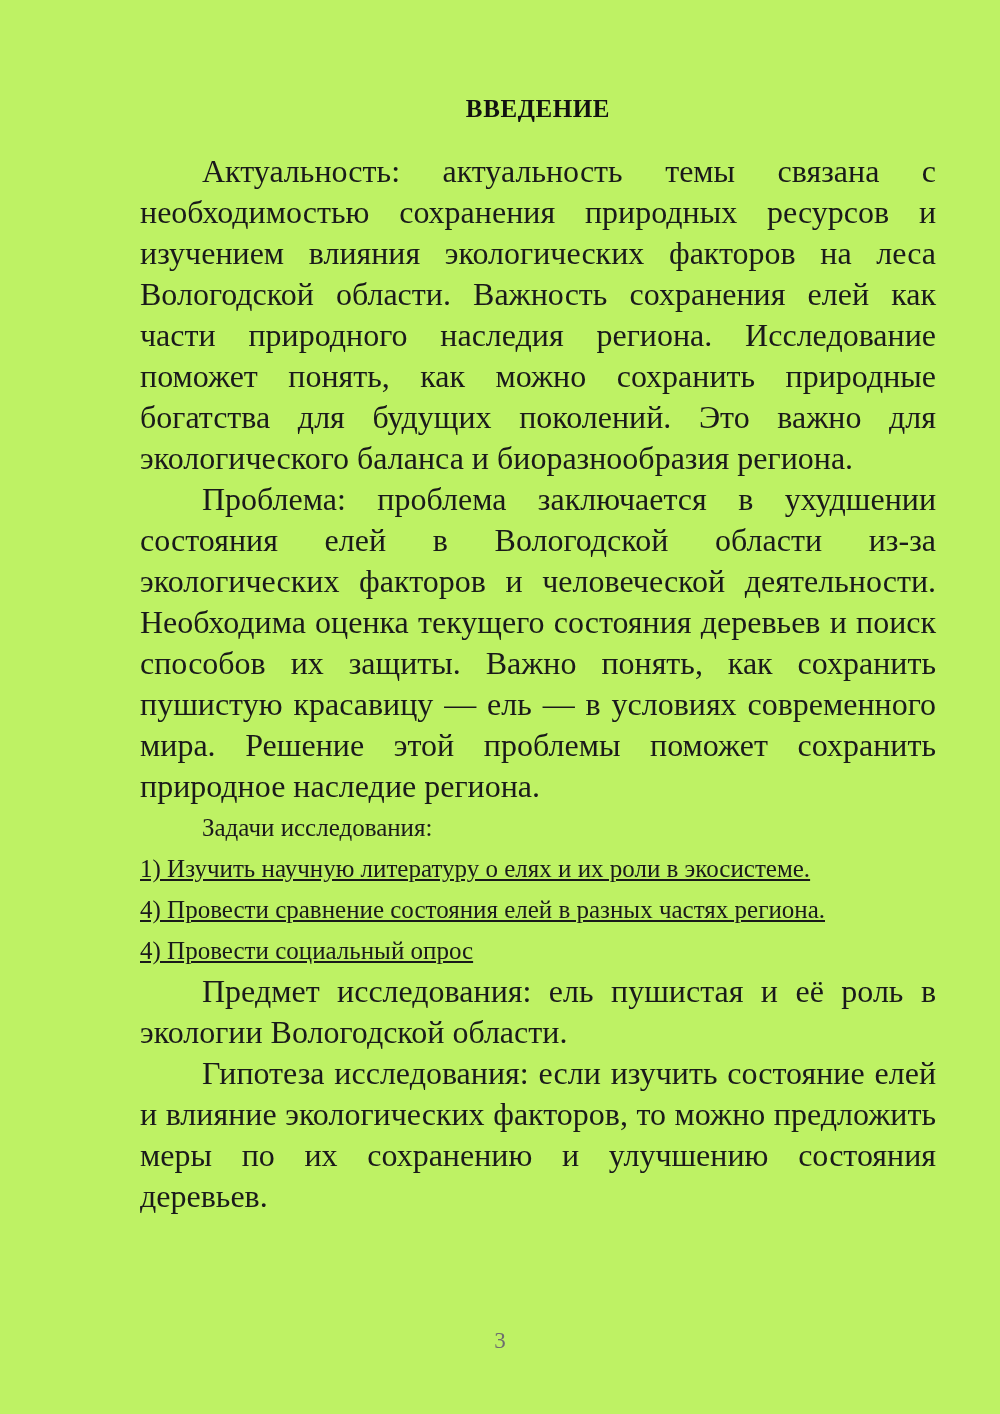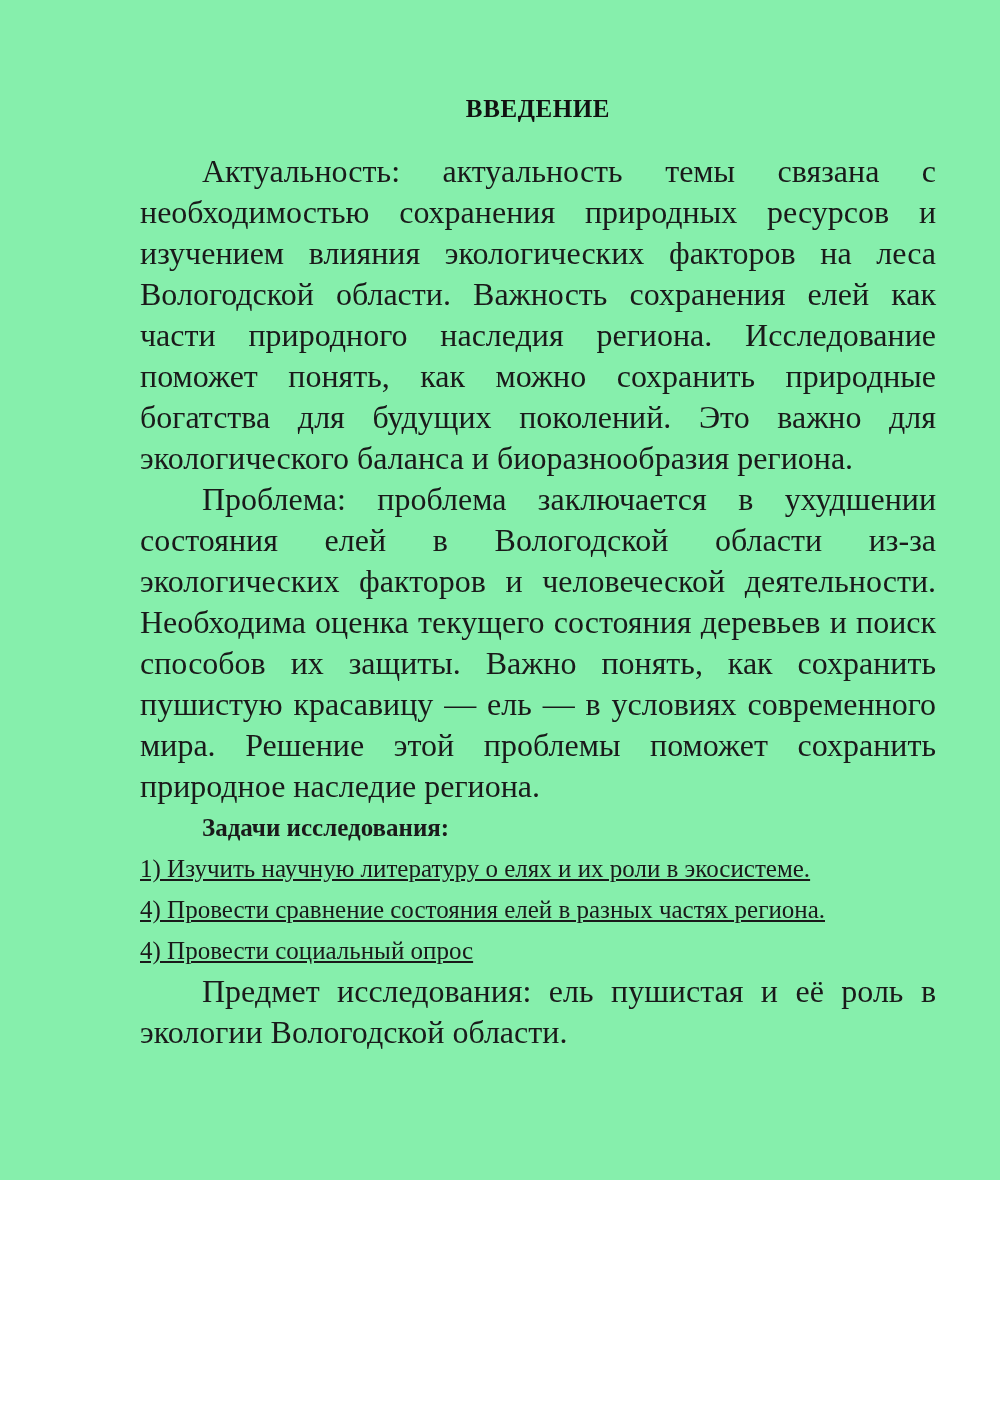--- a/index.html
+++ b/index.html
@@ -8,23 +8,23 @@
     padding: 0;
     background: #ffffff;
   }
   body {
     font-family: "Liberation Serif", "DejaVu Serif", serif;
     color: #1a1a1a;
   }
   .page {
     position: relative;
     width: 1000px;
-    height: 1180px;
+    height: 1414px;
     margin: 0 auto;
-    background: #86efac;
+    background: #bef264;
     overflow: hidden;
     box-sizing: border-box;
   }
   .content {
     position: absolute;
     left: 140px;
     top: 88px;
     width: 796px;
   }
   .doc-heading {
@@ -49,21 +49,20 @@
   .para.last-line-left {
     text-align-last: left;
   }
   .plain-line {
     font-size: 25px;
     line-height: 41px;
     text-align: left;
     text-indent: 62px;
     margin: 0;
     color: #1a1a1a;
-    font-weight: bold;
   }
   .task-list {
     list-style: none;
     margin: 0;
     padding: 0;
     text-decoration: underline;
   }
   .task-item {
     font-size: 25px;
     line-height: 41px;
@@ -102,19 +101,20 @@
 
     <ul class="task-list">
       <li class="task-item">1) Изучить научную литературу о елях и их роли в экосистеме.</li>
       <li class="task-item">4) Провести сравнение состояния елей в разных частях региона.</li>
       <li class="task-item">4) Провести социальный опрос</li>
     </ul>
 
 
     <p class="para last-line-left">Предмет исследования: ель пушистая и её роль в экологии Вологодской области.</p>
 
+    <p class="para last-line-left">Гипотеза исследования: если изучить состояние елей и влияние экологических факторов, то можно предложить меры по их сохранению и улучшению состояния деревьев.</p>
 
 
   </div>
 
   <div class="page-number">3</div>
 
 </div>
 
 </body></html>

